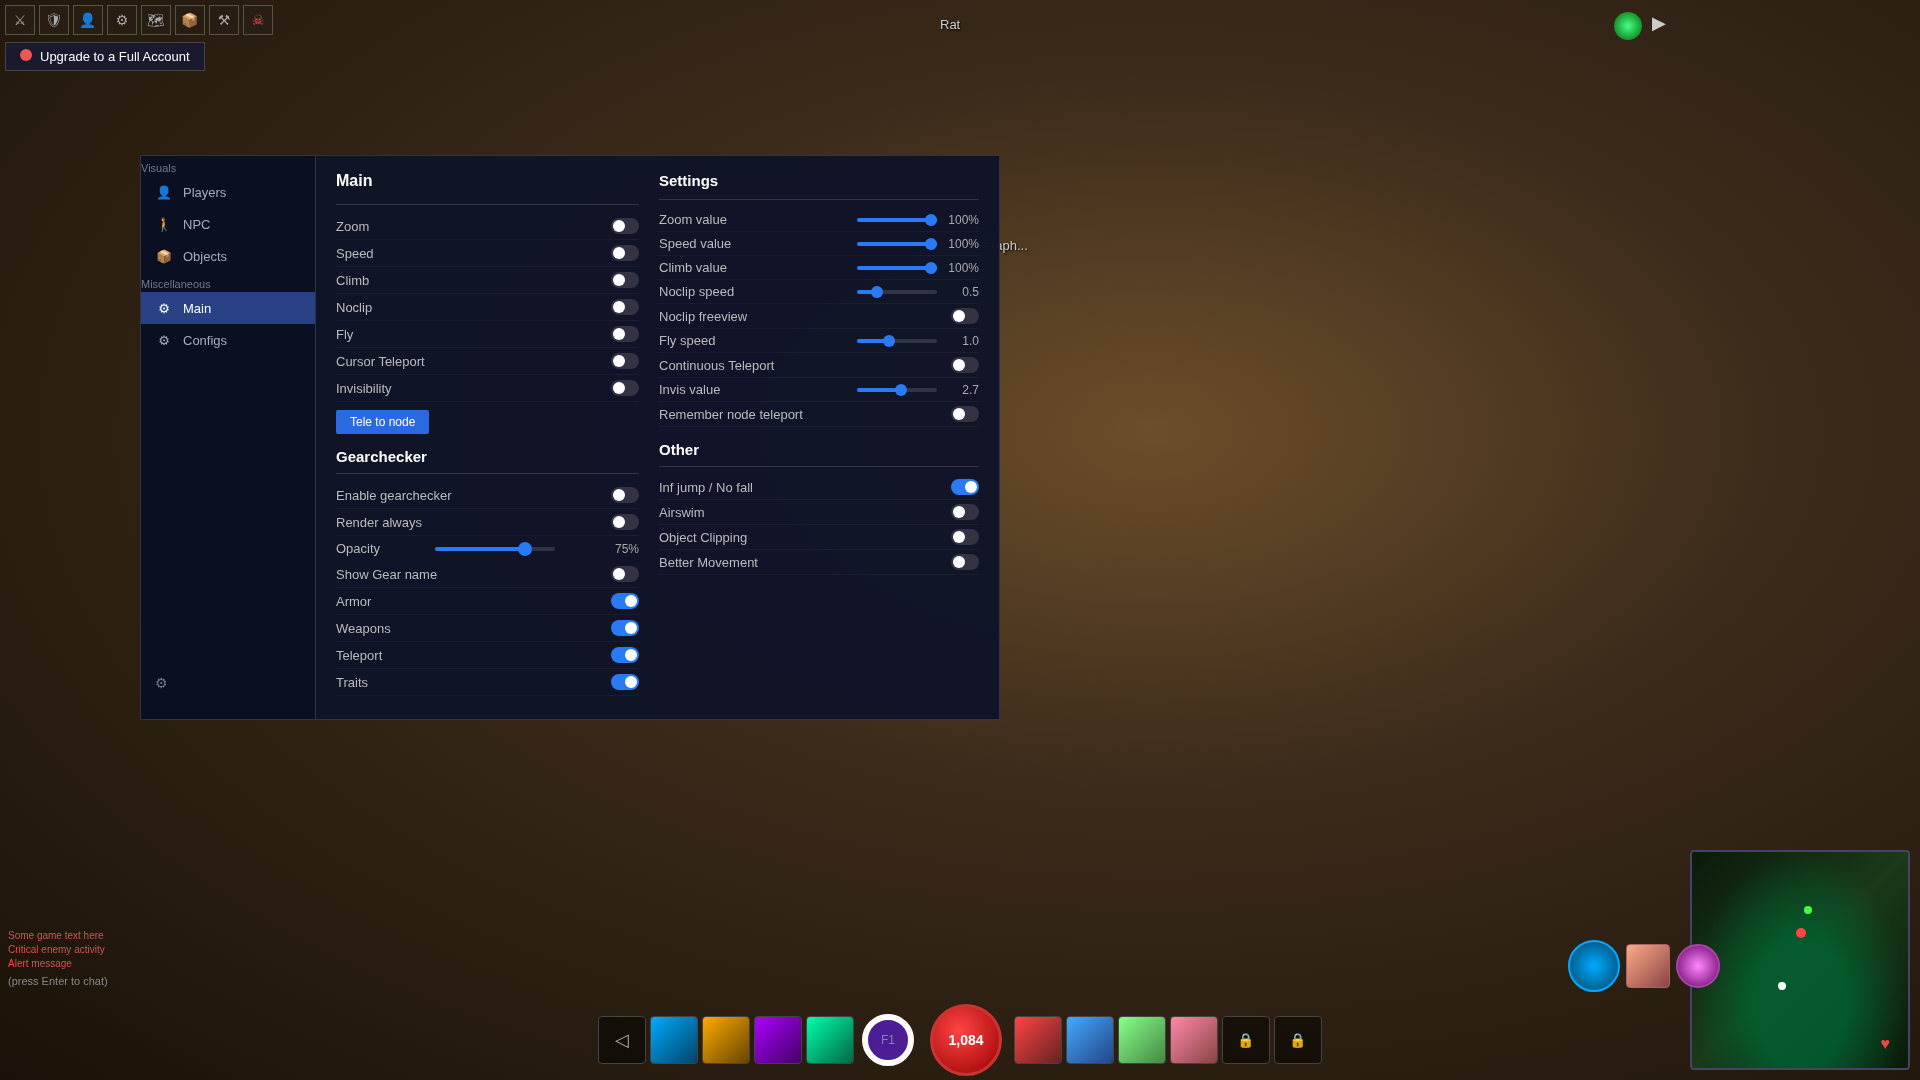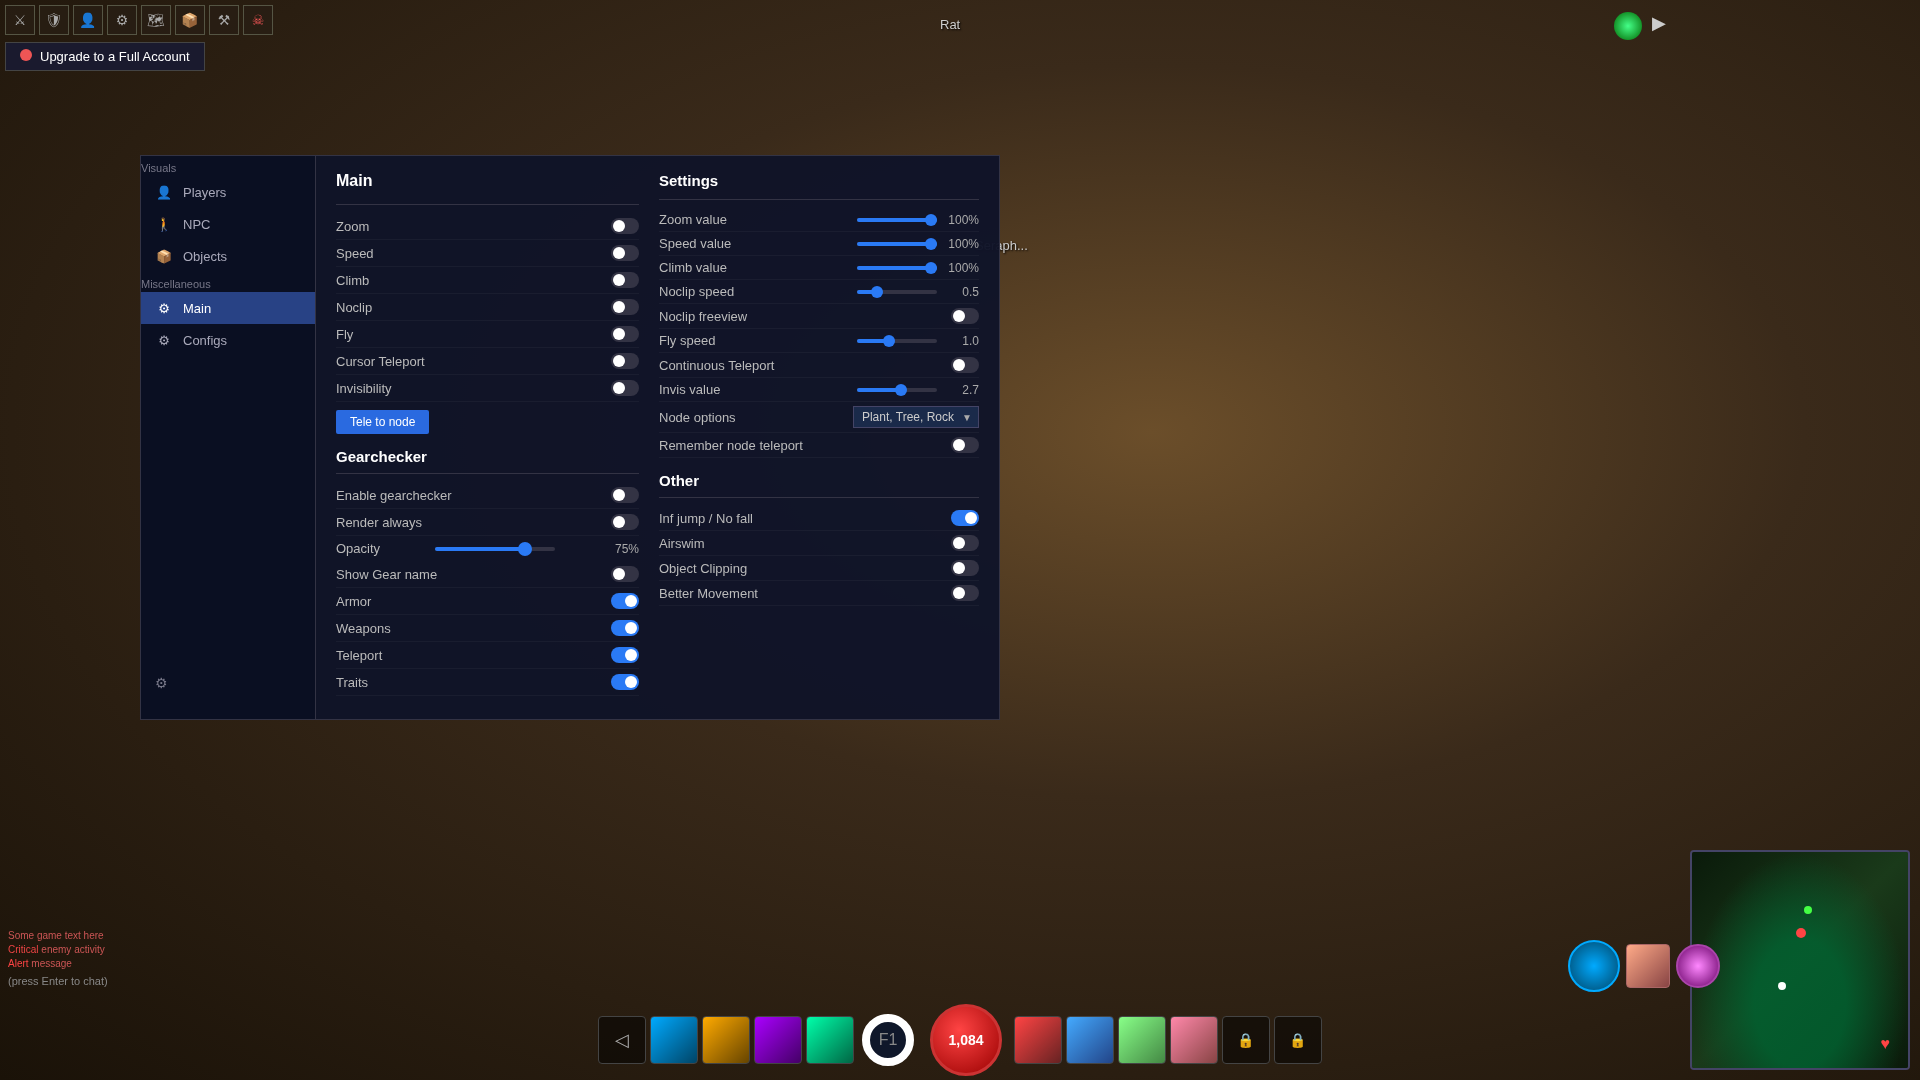--- a/index.html
+++ b/index.html
@@ -757,27 +757,20 @@
 
         <div class="settings-row">
           <span class="settings-label">Invis value</span>
           <div class="settings-slider">
             <div class="settings-slider-fill" style="width:55%;"></div>
             <div class="settings-slider-thumb" style="left:calc(55% - 6px);"></div>
           </div>
           <span class="settings-val">2.7</span>
         </div>
 
-        <div class="settings-row">
-          <span class="settings-label">Node options</span>
-          <div class="dropdown">
-            <span>Plant, Tree, Rock</span>
-            <span class="dropdown-arrow">▼</span>
-          </div>
-        </div>
 
         <div class="settings-row">
           <span class="settings-label">Remember node teleport</span>
           <div class="settings-toggle"></div>
         </div>
 
         <div class="other-section">
           <div class="other-title">Other</div>
           <hr class="section-divider">
 
@@ -813,21 +806,21 @@
   <div class="chat-input-hint">(press Enter to chat)</div>
 </div>
 
 <div class="bottom-hud">
   <div class="hud-bar">
     <div class="hud-icon" style="background:rgba(0,0,0,0.5);color:#aaa;font-size:18px;">◁</div>
     <div class="hud-icon skill-1"></div>
     <div class="hud-icon skill-2"></div>
     <div class="hud-icon skill-3"></div>
     <div class="hud-icon skill-4"></div>
-    <div class="hud-icon" style="width:52px;height:52px;border-radius:50%;background:#0f172a;border:8px solid #ffffff;color:#888;font-size:16px;margin:0 4px;">F1</div>
+    <div class="hud-icon" style="width:52px;height:52px;border-radius:50%;background:#4c1d95;border:6px solid #ffffff;color:#888;font-size:12px;margin:0 4px;">F1</div>
     <div class="health-orb">
       <span>1,084</span>
     </div>
     <div class="hud-icon skill-5"></div>
     <div class="hud-icon skill-6"></div>
     <div class="hud-icon skill-7"></div>
     <div class="hud-icon skill-8"></div>
     <div class="hud-icon" style="background:rgba(0,0,0,0.5);">🔒</div>
     <div class="hud-icon" style="background:rgba(0,0,0,0.5);">🔒</div>
   </div>

